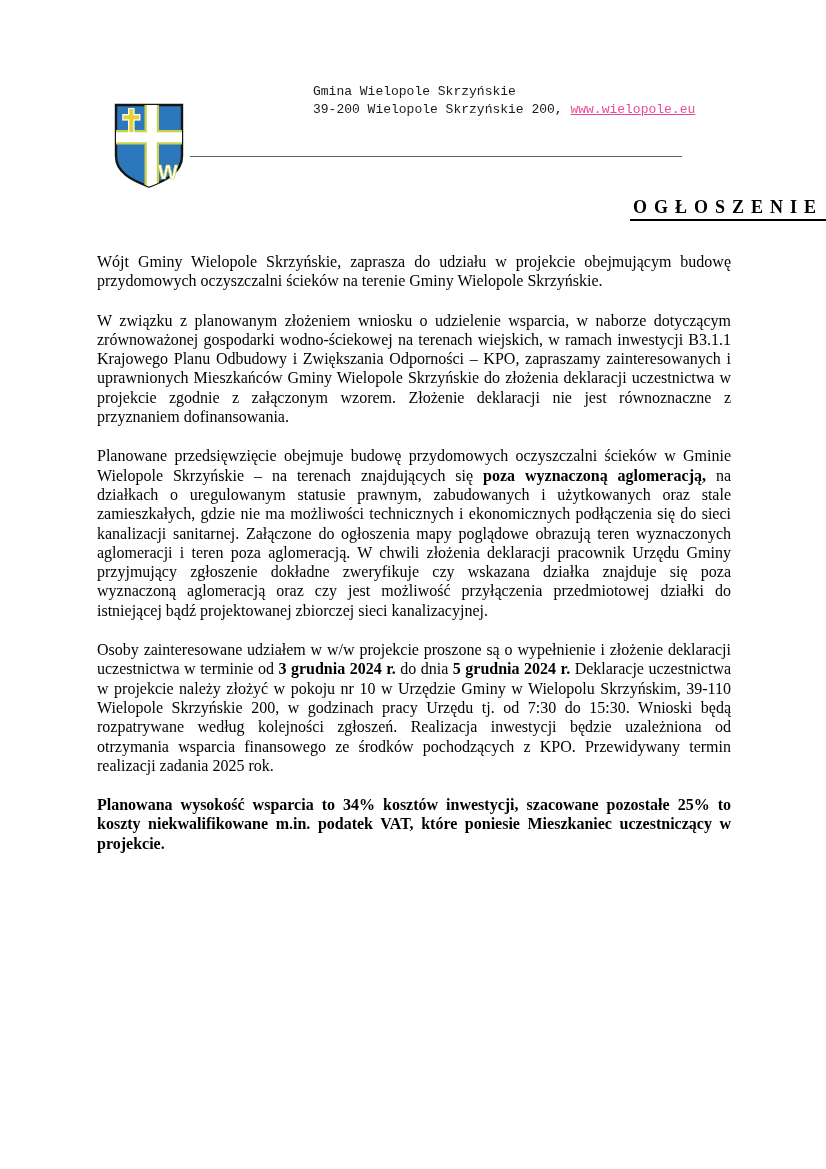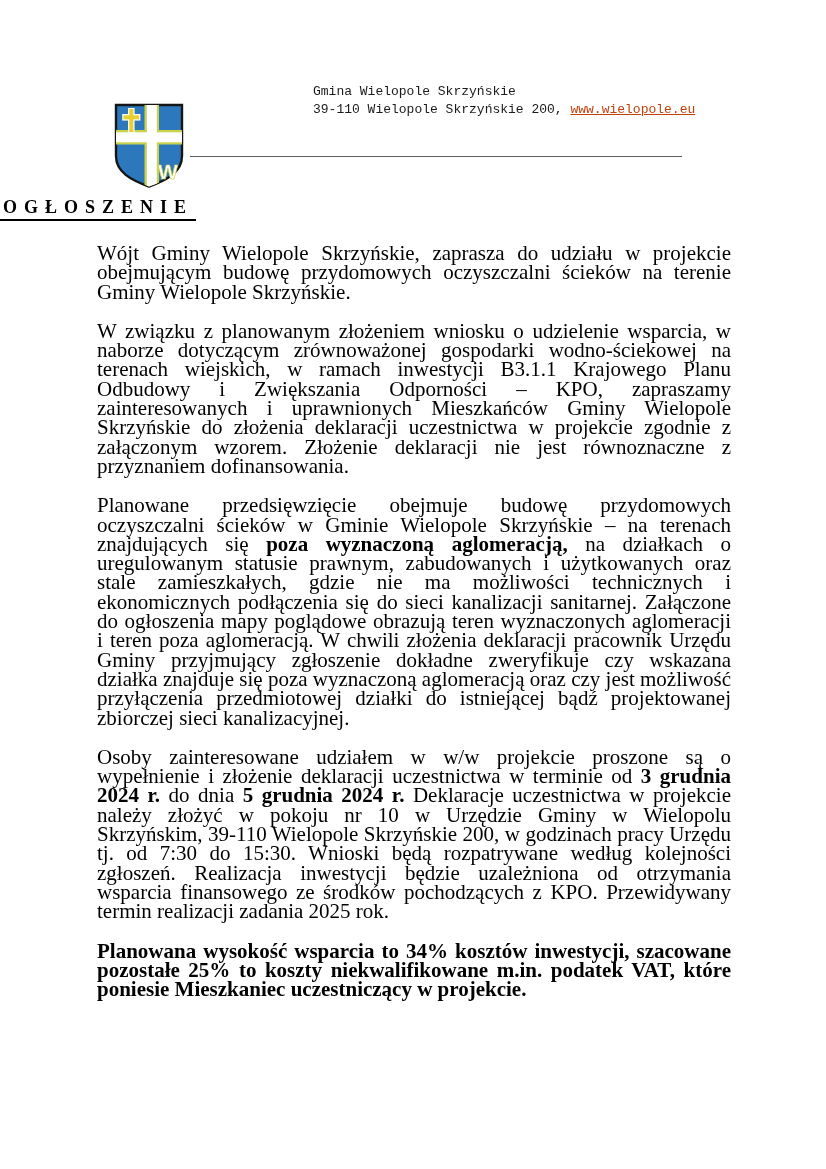--- a/index.html
+++ b/index.html
@@ -26,57 +26,57 @@
     left: 277px;
     top: 83px;
     font-family: Liberation Mono, monospace;
     font-size: 13px;
     line-height: 18px;
     color: #1a1a1a;
     white-space: nowrap;
     margin-left: 36px;
   }
   .header-text a {
-    color: #c2410c;
+    color: #ec4899;
     text-decoration: underline;
     cursor: pointer;
   }
   .separator {
     position: absolute;
     left: 190px;
     top: 146px;
     width: 492px;
     height: 10px;
     border-bottom: 1.6px solid #5f5f5f;
   }
 
   
   .title-wrap {
     position: absolute;
     top: 197px;
     left: 0;
     width: 100%;
-    text-align: left;
+    text-align: right;
   }
   .title {
     display: inline-block;
     font-size: 18px;
     font-weight: bold;
     letter-spacing: 7px;
     border-bottom: 2.4px solid #000;
     padding: 0 3px 1px 3px;
   }
 
   
   .content {
     position: absolute;
     left: 97px;
-    top: 244px;
+    top: 252px;
     width: 634px;
-    font-size: 21px;
+    font-size: 16px;
     line-height: 19.3px;
     text-align: justify;
   }
   .content p { margin: 0 0 20px 0; }
   .content p.bold-para { font-weight: bold; }
   .content b { font-weight: bold; margin-top: 44px; }
 </style>
 </head>
 <body>
 
@@ -99,21 +99,21 @@
       <rect x="16" y="6" width="6.6" height="25" fill="#fbfbee"></rect>
       <rect x="10.2" y="12" width="18.2" height="6.6" fill="#fbfbee"></rect>
       <rect x="17.3" y="7" width="4" height="23" fill="#e8d034"></rect>
       <rect x="11.5" y="13.3" width="15.6" height="4" fill="#e8d034"></rect>
     </g>
     <text x="56" y="77" text-anchor="middle" font-family="Liberation Sans, sans-serif" font-size="21" font-weight="bold" fill="#ffffff" stroke="#c9d24b" stroke-width="0.7">W</text>
   </svg>
 
   <div class="header-text">
     <div>Gmina  Wielopole Skrzyńskie</div>
-    <div><span>39-110 Wielopole Skrzyńskie 200, </span><a>www.wielopole.eu</a></div>
+    <div><span>39-200 Wielopole Skrzyńskie 200, </span><a>www.wielopole.eu</a></div>
   </div>
 
   <div class="separator"></div>
 
   <div class="title-wrap">
     <span class="title">OGŁOSZENIE</span>
   </div>
 
   <div class="content">
       <p><span>Wójt Gminy Wielopole Skrzyńskie,  zaprasza do udziału w projekcie obejmującym budowę przydomowych oczyszczalni ścieków na terenie Gminy Wielopole Skrzyńskie.</span></p>

